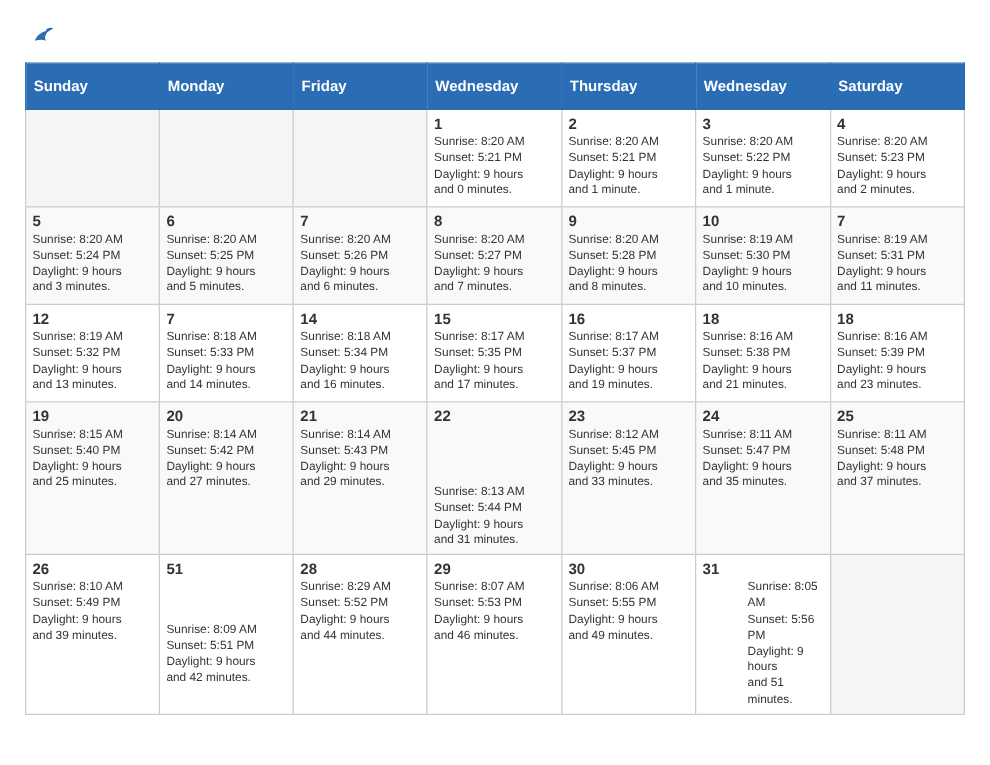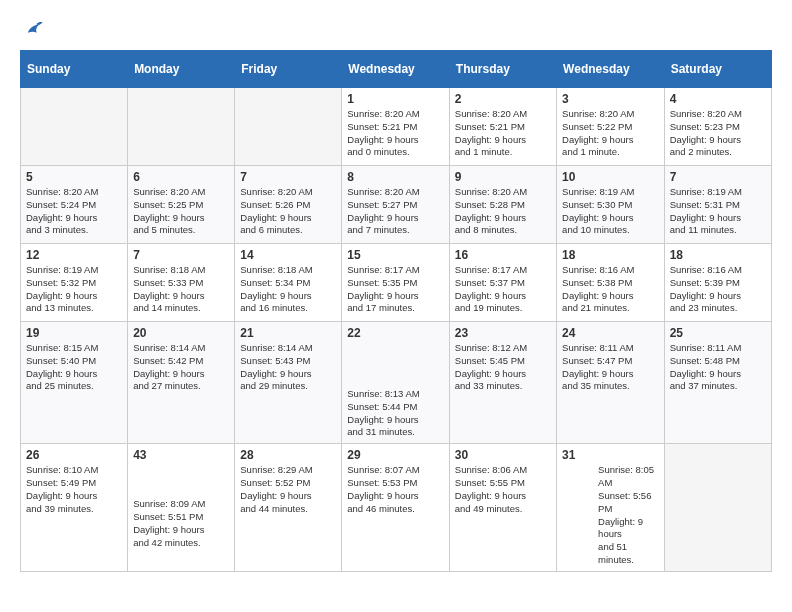--- a/index.html
+++ b/index.html
@@ -323,21 +323,21 @@
         </tr>
         <tr class="week-row">
           <td>
             <span class="day-number">26</span>
             <div class="day-info" style="white-space: pre-line;">Sunrise: 8:10 AM
 Sunset: 5:49 PM
 Daylight: 9 hours
 and 39 minutes.</div>
           </td>
           <td>
-            <span class="day-number">43</span>
+            <span class="day-number">51</span>
             <div class="day-info" style="white-space: pre-line; margin-top: 36px;">Sunrise: 8:09 AM
 Sunset: 5:51 PM
 Daylight: 9 hours
 and 42 minutes.</div>
           </td>
           <td>
             <span class="day-number">28</span>
             <div class="day-info" style="white-space: pre-line;">Sunrise: 8:29 AM
 Sunset: 5:52 PM
 Daylight: 9 hours

